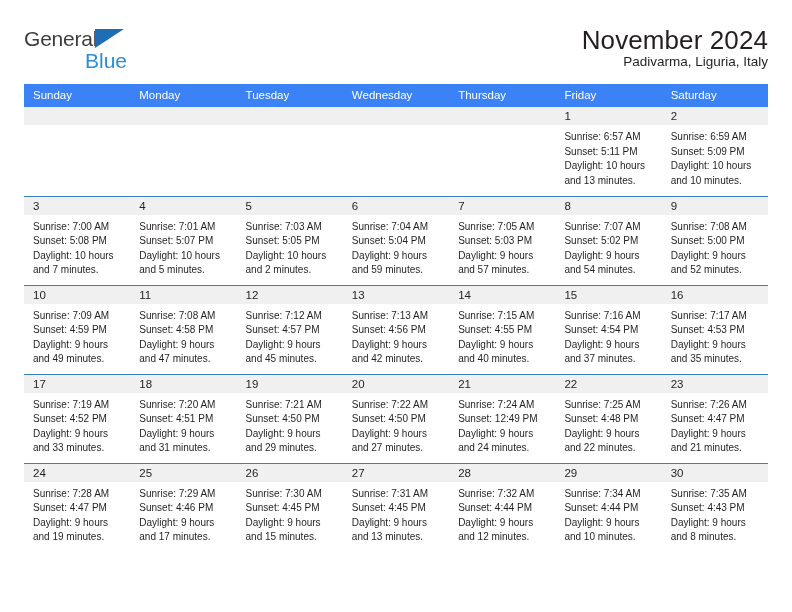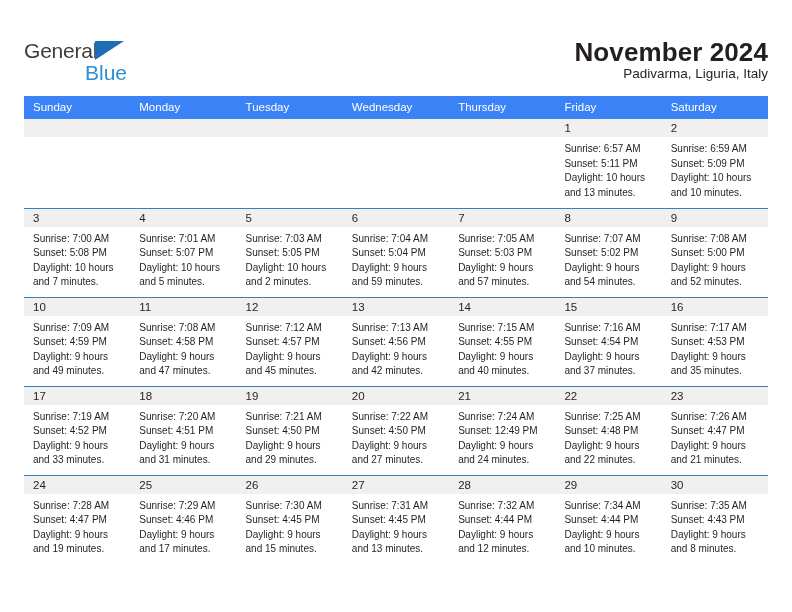--- a/index.html
+++ b/index.html
@@ -7,21 +7,21 @@
     width: 792px;
     height: 612px;
     background: #ffffff;
     font-family: "Liberation Sans", sans-serif;
     color: #231f20;
   }
   .page {
     position: relative;
     width: 792px;
     height: 536px;
-    padding: 12px 24px;
+    padding: 0 24px;
   }
 
   
   .header {
     display: flex;
     align-items: flex-start;
     justify-content: space-between;
     height: 72px;
     padding-top: 26px;
   }
@@ -53,21 +53,21 @@
     font-size: 21px;
     color: #2b8fd4;
     line-height: 1;
     position: absolute;
     top: 24px;
     left: 61px;
   }
   .title-block { text-align: right; }
   .cal-title {
     font-size: 26px;
-    font-weight: bold;
+    font-weight: normal;
     color: #231f20;
     line-height: 1.08;
     letter-spacing: 0.1px;
   }
   .cal-subtitle {
     font-size: 13.5px;
     color: #231f20;
   }
 
   

